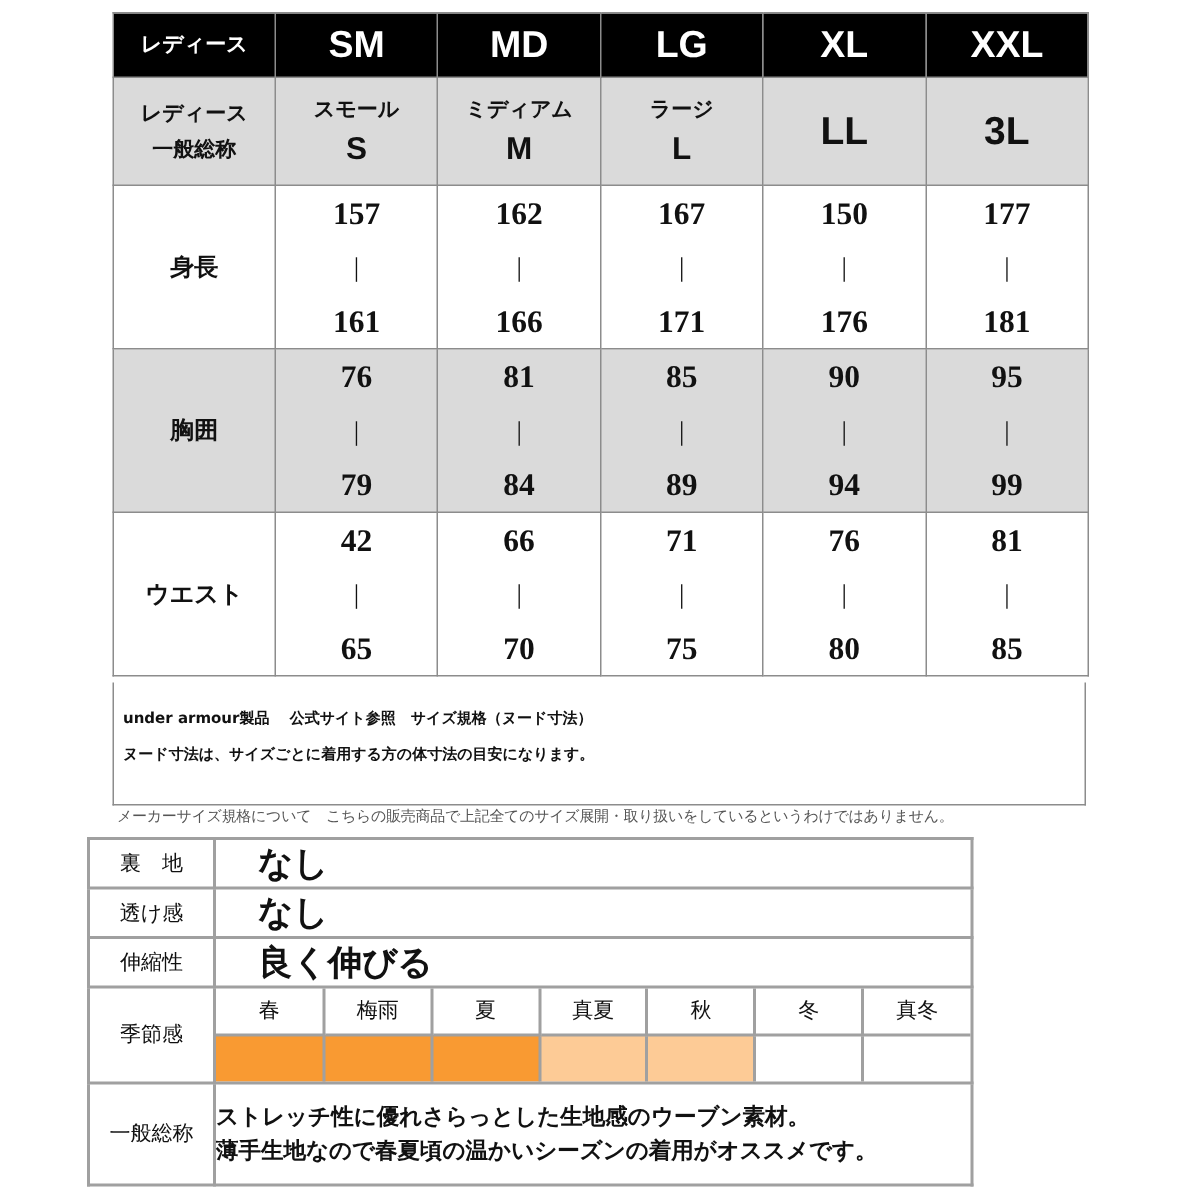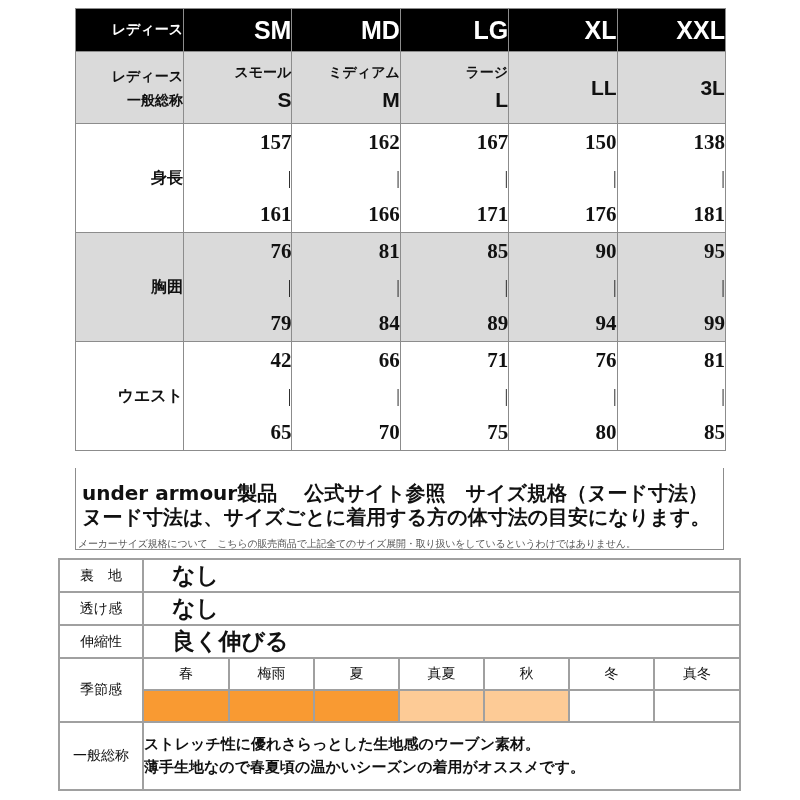--- a/index.html
+++ b/index.html
@@ -1,35 +1,35 @@
 <!DOCTYPE html>
 <html><head>
 <meta charset="utf-8">
 <style>
   html,body{margin:0;padding:0;background:#fff;}
   body{width:800px;height:800px;position:relative;overflow:hidden;font-family:"DejaVu Sans","Liberation Sans",sans-serif;color:#111;}
   .size-table{position:absolute;left:75px;top:8px;width:650px;border-collapse:collapse;table-layout:fixed;}
-  .size-table td{border:1px solid #8c8c8c;text-align:right;vertical-align:middle;padding:0;}
+  .size-table td{border:1px solid #8c8c8c;text-align:center;vertical-align:middle;padding:0;}
   .size-table col.c0{width:108px;}
   .size-table col.cx{width:108.4px;}
   .hdr td{background:#000;color:#fff;height:42px;font-family:"Liberation Sans",sans-serif;font-weight:bold;font-size:25px;border-color:#8c8c8c;}
   .hdr td.lbl{font-size:14px;font-weight:bold;font-family:"DejaVu Sans",sans-serif;}
   .gen td{background:#dadada;height:71px;font-weight:bold;}
   .gen .kana{font-size:14px;display:block;margin-bottom:6px;}
   .gen .abbr{font-family:"Liberation Sans",sans-serif;font-size:21px;display:block;}
-  .gen .abbr.big{font-size:21px;}
+  .gen .abbr.big{font-size:26px;}
   .gen td.lbl{font-size:14px;line-height:24px;}
   .meas td{height:108px;font-family:Liberation Serif, serif;font-weight:bold;font-size:21px;line-height:36px;}
   .meas td.lbl{font-family:"DejaVu Sans",sans-serif;font-size:16px;}
   .meas.grey td{background:#dadada;}
   .meas .sep{font-weight:normal;font-size:18px;display:block;}
   .meas .v{display:block;}
-  .note-box{position:absolute;left:75px;top:468px;width:649px;height:82px;border:1px solid #8c8c8c;border-top:none;box-sizing:border-box;padding:13px 0 0 6px;font-weight:bold;font-size:20px;line-height:24px;}
+  .note-box{position:absolute;left:75px;top:455px;width:649px;height:82px;border:1px solid #8c8c8c;border-top:none;box-sizing:border-box;padding:13px 0 0 6px;font-weight:bold;font-size:10px;line-height:24px;}
   .disclaimer{position:absolute;left:78px;top:537px;font-size:10px;color:#555;white-space:nowrap;letter-spacing:-0.2px;}
-  .spec{position:absolute;left:58px;top:558px;width:683px;border-collapse:collapse;table-layout:fixed;border:2px solid #a0a0a0;}
+  .spec{position:absolute;left:58px;top:558px;width:591px;border-collapse:collapse;table-layout:fixed;border:2px solid #a0a0a0;}
   .spec td{border:2px solid #a0a0a0;padding:0;vertical-align:middle;}
   .spec td.lbl{width:82px;text-align:center;font-size:14px;}
   .spec .rowh td{height:29px;}
   .spec .val{font-size:23px;font-weight:bold;padding-left:28px;}
   .season-grid{width:100%;border-collapse:collapse;table-layout:fixed;}
   .season-grid td{border:2px solid #a0a0a0;text-align:center;font-size:14px;height:30px;}
   .season-grid tr:first-child td{border-top:none;}
   .season-grid tr:last-child td{border-bottom:none;}
   .season-grid td:first-child{border-left:none;}
   .season-grid td:last-child{border-right:none;}
@@ -99,21 +99,21 @@
           <span class="v">167</span>
           <span class="sep">|</span>
           <span class="v">171</span>
         </td>
     <td>
           <span class="v">150</span>
           <span class="sep">|</span>
           <span class="v">176</span>
         </td>
     <td>
-          <span class="v">138</span>
+          <span class="v">177</span>
           <span class="sep">|</span>
           <span class="v">181</span>
         </td>
   </tr>
   <tr class="meas grey">
     <td class="lbl">胸囲</td>
     <td>
           <span class="v">76</span>
           <span class="sep">|</span>
           <span class="v">79</span>

